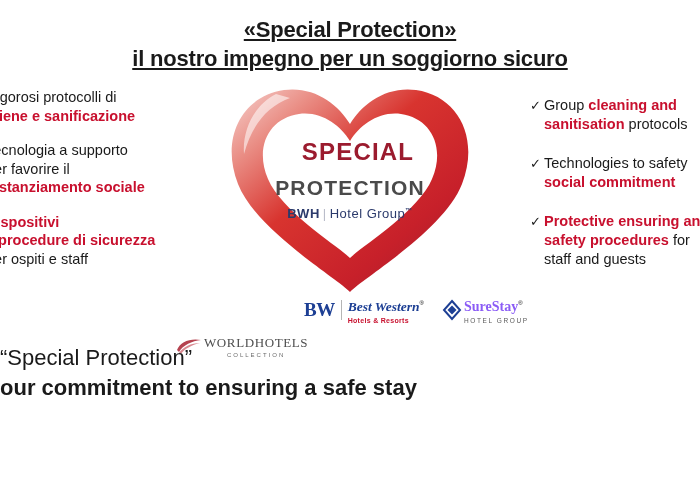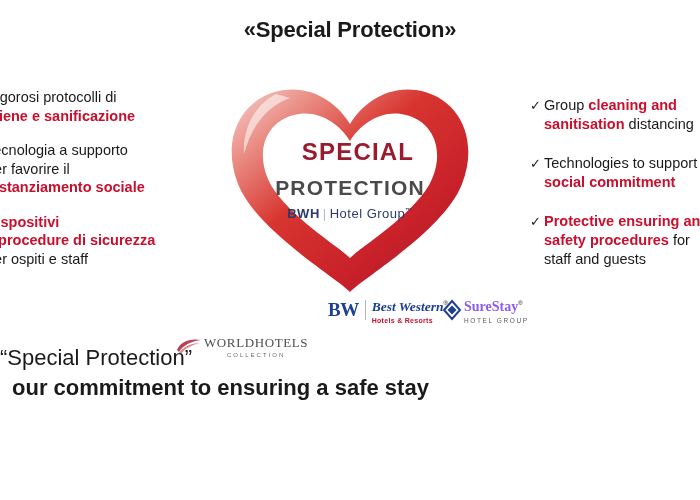--- a/index.html
+++ b/index.html
@@ -21,20 +21,21 @@
   }
 
   
   .title-block {
     position: absolute;
     top: 16px;
     left: 0;
     width: 700px;
     text-align: center;
     color: #1a1a1a;
+    text-decoration: underline;
   }
   .title-line1 {
     font-size: 22px;
     font-weight: bold;
     letter-spacing: -0.2px;
     line-height: 28px;
   }
   .title-line2 {
     font-size: 22px;
     font-weight: bold;
@@ -52,21 +53,20 @@
   }
   .bottom-line1 {
     font-size: 22px;
     font-weight: normal;
     line-height: 30px;
   }
   .bottom-line2 {
     font-size: 22px;
     font-weight: bold;
     line-height: 30px;
-    padding-left: 12px;
   }
 
   
   .col-left {
     position: absolute;
     left: -14px;
     top: 88px;
     width: 200px;
     font-size: 14.5px;
     line-height: 18.5px;
@@ -207,21 +207,20 @@
     color: #6b6b6b;
     text-align: center;
     margin-top: 2px;
   }
   .bw-mark {
     font-family: "Liberation Serif", serif;
     font-weight: bold;
     font-size: 19px;
     color: #1d3f94;
     letter-spacing: -0.5px;
-    margin-left: 24px;
   }
   .bw-sep {
     width: 1px;
     height: 20px;
     background: #b5b5b5;
     margin: 0 6px;
   }
   .bw-name {
     font-family: "Liberation Serif", serif;
     font-weight: bold;
@@ -257,20 +256,21 @@
     vertical-align: super;
   }
 </style>
 </head>
 <body>
 
 <div class="page">
 
   <div class="title-block">
     <div class="title-line1">«Special Protection»</div>
+    <div class="title-line2">il nostro impegno per un soggiorno sicuro</div>
   </div>
 
   <div class="col-left">
 
     <div class="bullet">
       <div class="dark">Rigorosi protocolli di</div>
       <div class="red">igiene e sanificazione</div>
     </div>
 
     <div class="bullet">
@@ -329,26 +329,26 @@
       <div class="sp-bwh">
         <span>BWH</span><span class="divider">|</span><span class="grp">Hotel Group</span><span class="tm">™</span>
       </div>
     </div>
   </div>
 
   <div class="col-right">
 
     <div class="bullet">
       <span class="check">✓</span>
-      <span class="dark">Group </span><span class="red">cleaning and sanitisation</span><span class="dark"> distancing</span>
+      <span class="dark">Group </span><span class="red">cleaning and sanitisation</span><span class="dark"> protocols</span>
     </div>
 
     <div class="bullet">
       <span class="check">✓</span>
-      <span class="dark">Technologies to support </span><span class="red">social commitment</span><span class="dark"></span>
+      <span class="dark">Technologies to safety </span><span class="red">social commitment</span><span class="dark"></span>
     </div>
 
     <div class="bullet">
       <span class="check">✓</span>
       <span class="dark"></span><span class="red">Protective ensuring and safety procedures</span><span class="dark"> for staff and guests</span>
     </div>
 
   </div>
 
   <div class="brand-row">

